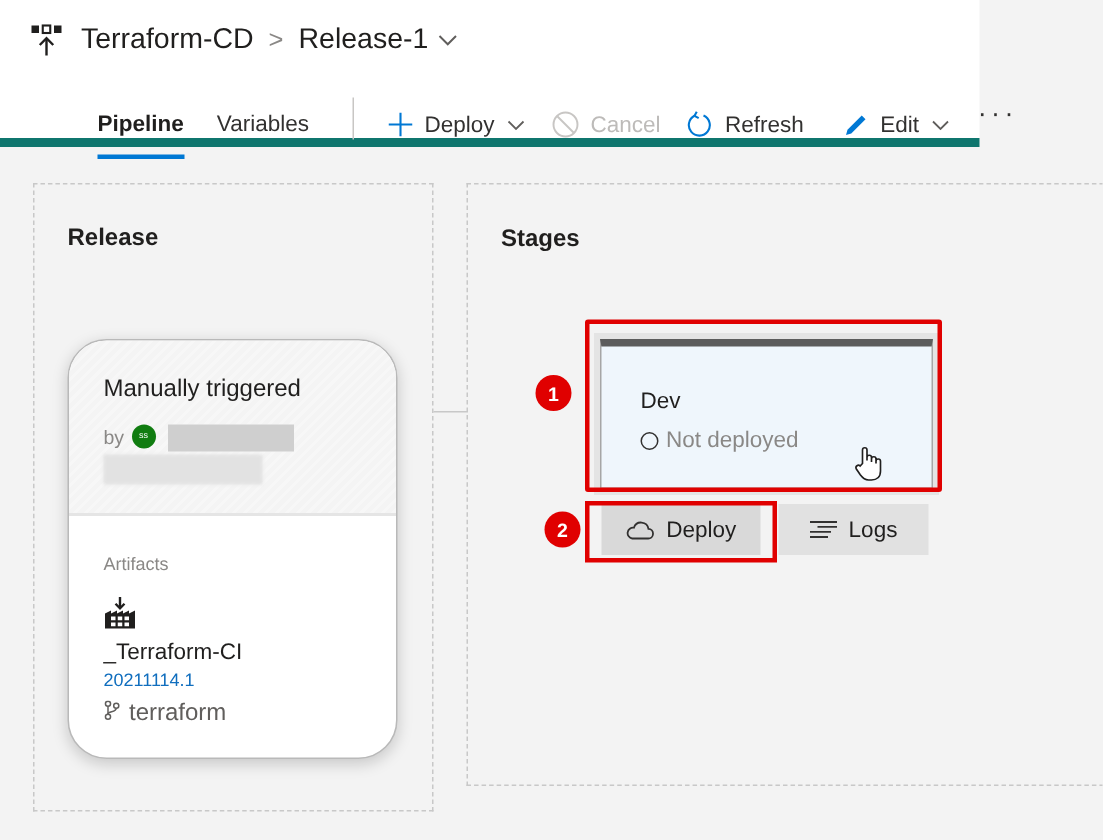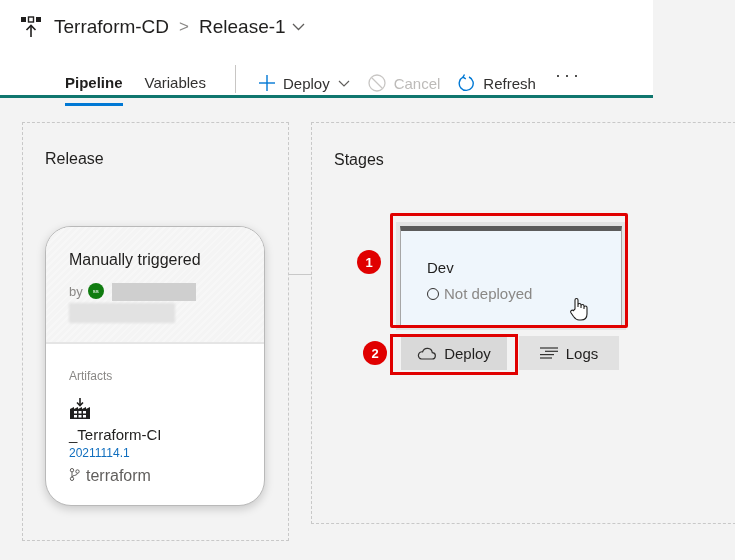--- a/index.html
+++ b/index.html
@@ -6,21 +6,21 @@
   html, body { width: 735px; height: 560px; overflow: hidden; }
   body {
     font-family: "Liberation Sans", "DejaVu Sans", sans-serif;
     background: #f3f3f3;
     color: #201f1e;
     position: relative;
   }
   .header {
     position: absolute; left: 0; top: 0; width: 653px; height: 98px;
     background: #ffffff;
-    border-bottom: 3px solid #0f766e;
+    border-bottom: 6px solid #0f766e;
   }
   .title-row {
     position: absolute; left: 20px; top: 12px; height: 30px;
     display: flex; align-items: center;
   }
   .pipeline-icon {
     width: 22px; height: 24px; position: relative; margin-right: 12px;
   }
   .title-text { font-size: 19px; color: #201f1e; }
   .crumb-sep { font-size: 17px; color: #8a8886; margin: 0 10px; }
@@ -46,21 +46,21 @@
     height: 36px; padding: 0 9px; cursor: pointer;
   }
   .cmd.disabled { color: #bdbbb9; }
   .cmd .ic { margin-right: 8px; display: inline-flex; align-items: center; }
   .cmd .chev { margin-left: 8px; display: inline-flex; align-items: center; }
   .more { font-size: 18px; letter-spacing: 3px; color: #323130; margin-left: 10px; cursor: pointer; }
 
   .panel {
     position: absolute; border: 1px dashed #c8c8c8;
   }
-  .panel-title { position: absolute; font-size: 16px; font-weight: 400; color: #201f1e; }
+  .panel-title { position: absolute; font-size: 16px; font-weight: 700; color: #201f1e; }
 
   .release-card {
     position: absolute; left: 45px; top: 226px; width: 220px; height: 280px;
     background: #ffffff; border-radius: 26px; overflow: hidden;
     border: 1px solid #b9b9b9;
     box-shadow: 0 3px 10px rgba(0,0,0,0.18);
   }
   .card-top {
     position: absolute; left: 0; top: 0; width: 100%; height: 117px;
     background: repeating-linear-gradient(135deg, #f4f4f4 0 3px, #f7f7f7 3px 5px);
@@ -177,20 +177,33 @@
     <div class="cmd">
       <span class="ic">
         <svg width="17" height="18" viewBox="0 0 17 18">
             <path d="M5 3.2 A7 7 0 1 0 11 3" fill="none" stroke="#0078d4" stroke-width="1.4"></path>
             <polyline points="6.5,0.5 5,3.2 7.8,4.8" fill="none" stroke="#0078d4" stroke-width="1.4"></polyline>
           </svg>
       </span>
       <span>Refresh</span>
     </div>
 
+    <div class="cmd" style="margin-left:8px;">
+      <span class="ic">
+        <svg width="17" height="17" viewBox="0 0 17 17">
+            <path d="M2 15 L3 11.5 L12.5 2 L15 4.5 L5.5 14 Z" fill="#0078d4"></path>
+          </svg>
+      </span>
+      <span>Edit</span>
+      <span class="chev">
+        <svg width="12" height="7" viewBox="0 0 12 7">
+            <polyline points="1,1 6,6 11,1" fill="none" stroke="#605e5c" stroke-width="1.2"></polyline>
+          </svg>
+      </span>
+    </div>
 
     <span class="more">···</span>
   </div>
 </div>
 
 <div class="panel" style="left:22px; top:122px; width:267px; height:419px;"></div>
 <div class="panel-title" style="left:45px; top:150px;">Release</div>
 
 <div class="release-card">
   <div class="card-top"></div>

